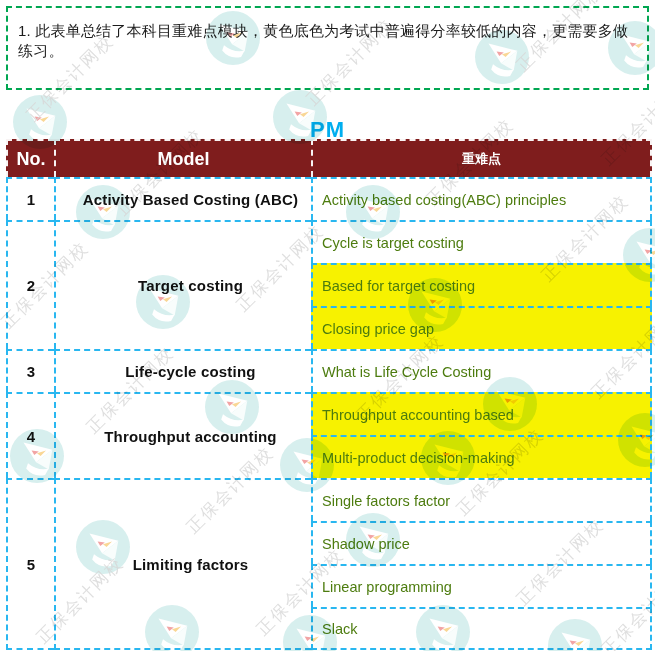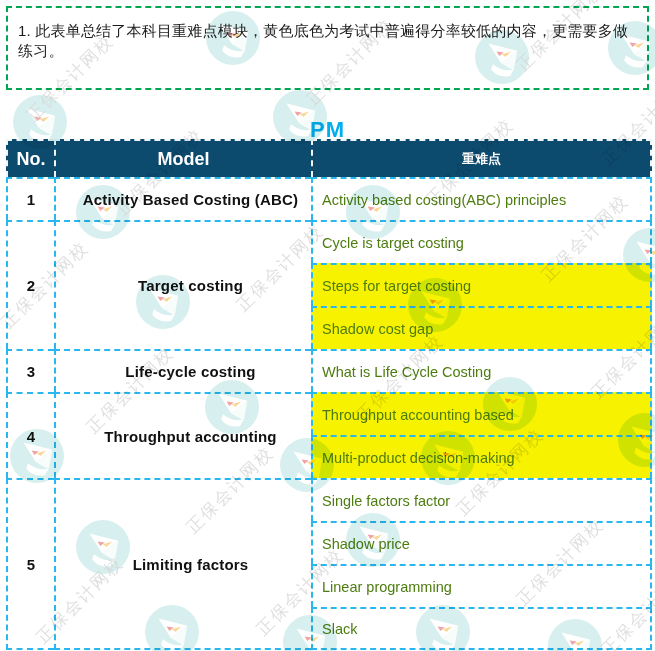--- a/index.html
+++ b/index.html
@@ -23,21 +23,21 @@
   }
 
   
   table.pm-table {
     position:absolute; left:6px; top:139px; width:646px;
     border-collapse:separate; border-spacing:0; table-layout:fixed;
   }
   .pm-table thead tr { height:38px; }
   .pm-table tbody tr { height:43px; }
   .pm-table th {
-    background:#0c4a6e; color:#ffffff; font-weight:bold; text-align:center;
+    background:#7f1d1d; color:#ffffff; font-weight:bold; text-align:center;
     border-top:2px dashed rgba(255,255,255,.95);
     border-left:2px dashed rgba(255,255,255,.95);
   }
   .pm-table th:last-child { border-right:2px dashed rgba(255,255,255,.95); }
   .pm-table th.h-no, .pm-table th.h-model { font-size:18px; }
   .pm-table th.h-points { font-size:13px; }
   .pm-table td {
     border-top:2px dashed #29B7F0; border-left:2px dashed #29B7F0;
     background:transparent; color:#111; vertical-align:middle;
   }
@@ -88,24 +88,24 @@
           <td class="col-no" rowspan="1">1</td>
           <td class="col-model" rowspan="1">Activity Based Costing (ABC)</td>
           <td class="col-point">Activity based costing(ABC) principles</td>
         </tr>
         <tr>
           <td class="col-no" rowspan="3">2</td>
           <td class="col-model" rowspan="3">Target costing</td>
           <td class="col-point">Cycle is target costing</td>
         </tr>
         <tr>
-          <td class="col-point highlight">Steps for target costing</td>
-        </tr>
-        <tr>
-          <td class="col-point highlight">Shadow cost gap</td>
+          <td class="col-point highlight">Based for target costing</td>
+        </tr>
+        <tr>
+          <td class="col-point highlight">Closing price gap</td>
         </tr>
         <tr>
           <td class="col-no" rowspan="1">3</td>
           <td class="col-model" rowspan="1">Life-cycle costing</td>
           <td class="col-point">What is Life Cycle Costing</td>
         </tr>
         <tr>
           <td class="col-no" rowspan="2">4</td>
           <td class="col-model" rowspan="2">Throughput accounting</td>
           <td class="col-point highlight">Throughput accounting based</td>

